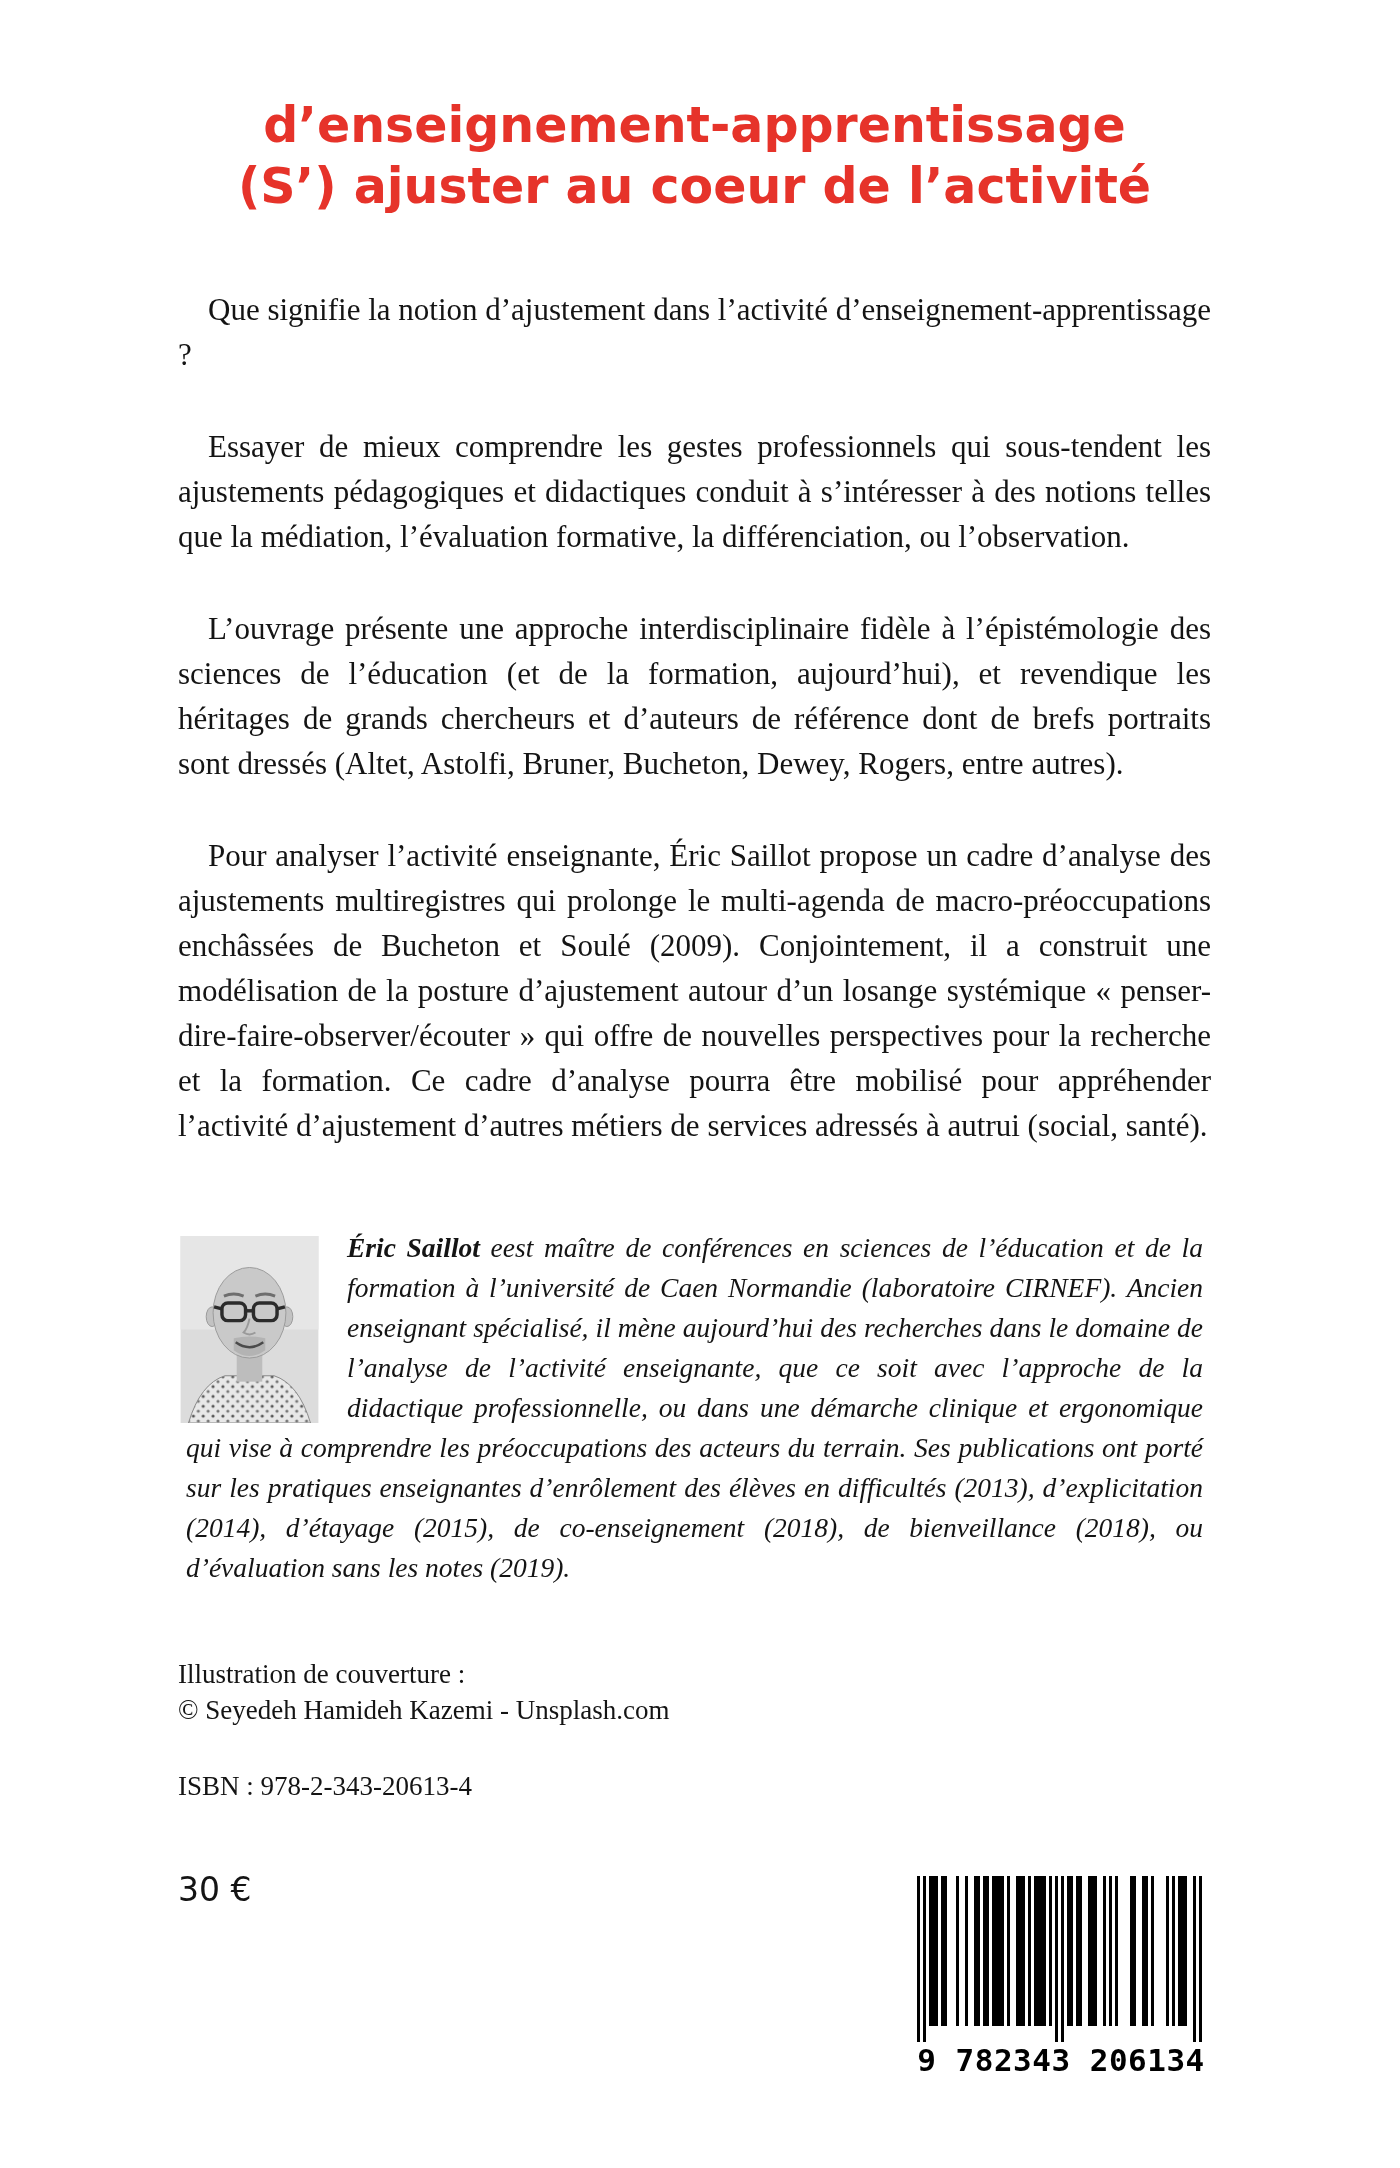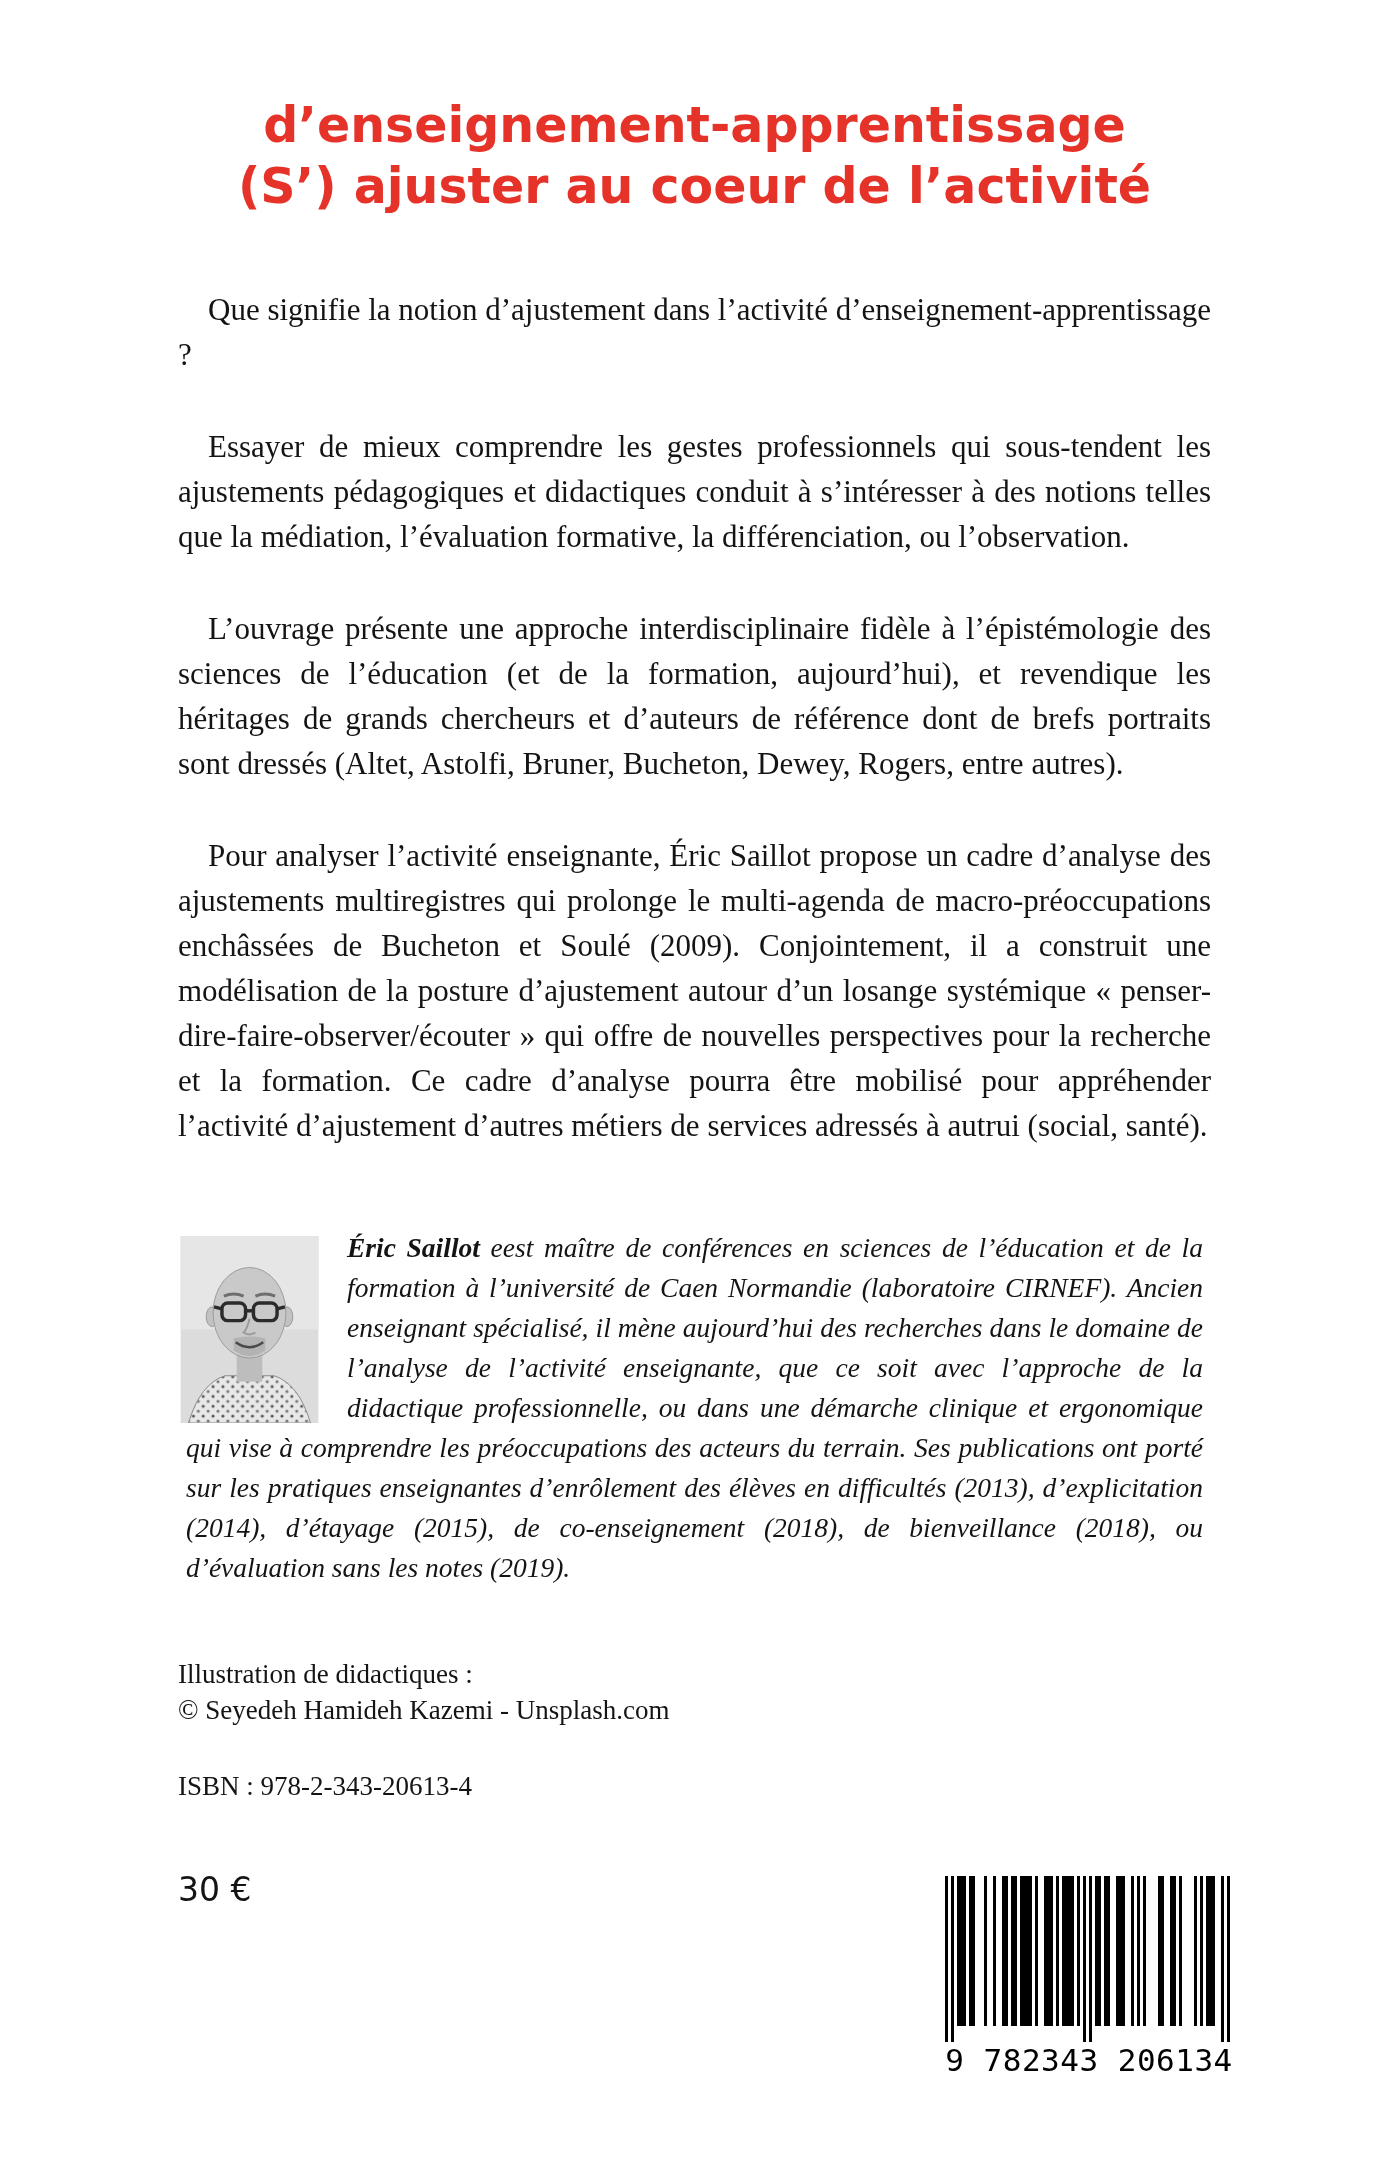--- a/index.html
+++ b/index.html
@@ -58,24 +58,25 @@
     line-height: 36px;
   }
   .isbn { margin-top: 43px; font-size: 27px; }
   .price {
     margin-top: 68px;
     font-size: 33px;
     font-family: "DejaVu Sans", sans-serif;
   }
   .barcode {
     position: absolute;
-    left: 945px;
+    left: 917px;
     top: 1876px;
     width: 288px;
     background: #fff;
+    font-weight: bold;
   }
   .bars {
     display: flex;
     align-items: flex-start;
     height: 166px;
   }
   .bc-module { width: 3px; height: 150px; flex: 0 0 auto; }
   .bc-module.black { background: #000; }
   .bc-module.guard { height: 166px; }
   .bc-number {
@@ -134,21 +135,21 @@
         <path d="M70 84 Q68 94 64 98 Q70 102 76 98" stroke="#9a9a9a" stroke-width="2" fill="none"></path>
         <path d="M54 104 Q70 100 86 104 L86 116 Q70 128 54 116 Z" fill="#a9a9a9" opacity="0.7"></path>
         <path d="M56 108 Q70 118 84 108" stroke="#4a4a4a" stroke-width="2.5" fill="none"></path>
       </svg>
     </span>
     <p class="bio-text"><span class="bio-name">Éric Saillot</span><span> eest maître de conférences en sciences de l’éducation et de la formation à l’université de Caen Normandie (laboratoire CIRNEF). Ancien enseignant spécialisé, il mène aujourd’hui des recherches dans le domaine de l’analyse de l’activité enseignante, que ce soit avec l’approche de la didactique professionnelle, ou dans une démarche clinique et ergonomique qui vise à comprendre les préoccupations des acteurs du terrain. Ses publications ont porté sur les pratiques enseignantes d’enrôlement des élèves en difficultés (2013), d’explicitation (2014), d’étayage (2015), de co-enseignement (2018), de bienveillance (2018), ou d’évaluation sans les notes (2019).</span></p>
   </section>
 
   <footer class="footer">
     <div class="credit">
-      <div>Illustration de didactiques :</div>
+      <div>Illustration de couverture :</div>
       <div>© Seyedeh Hamideh Kazemi - Unsplash.com</div>
     </div>
     <div class="isbn">ISBN : 978-2-343-20613-4</div>
     <div class="price">30 €</div>
   </footer>
 
   <div class="barcode">
     <div class="bars">
         <div class="bc-module black guard"></div>
         <div class="bc-module guard"></div>

